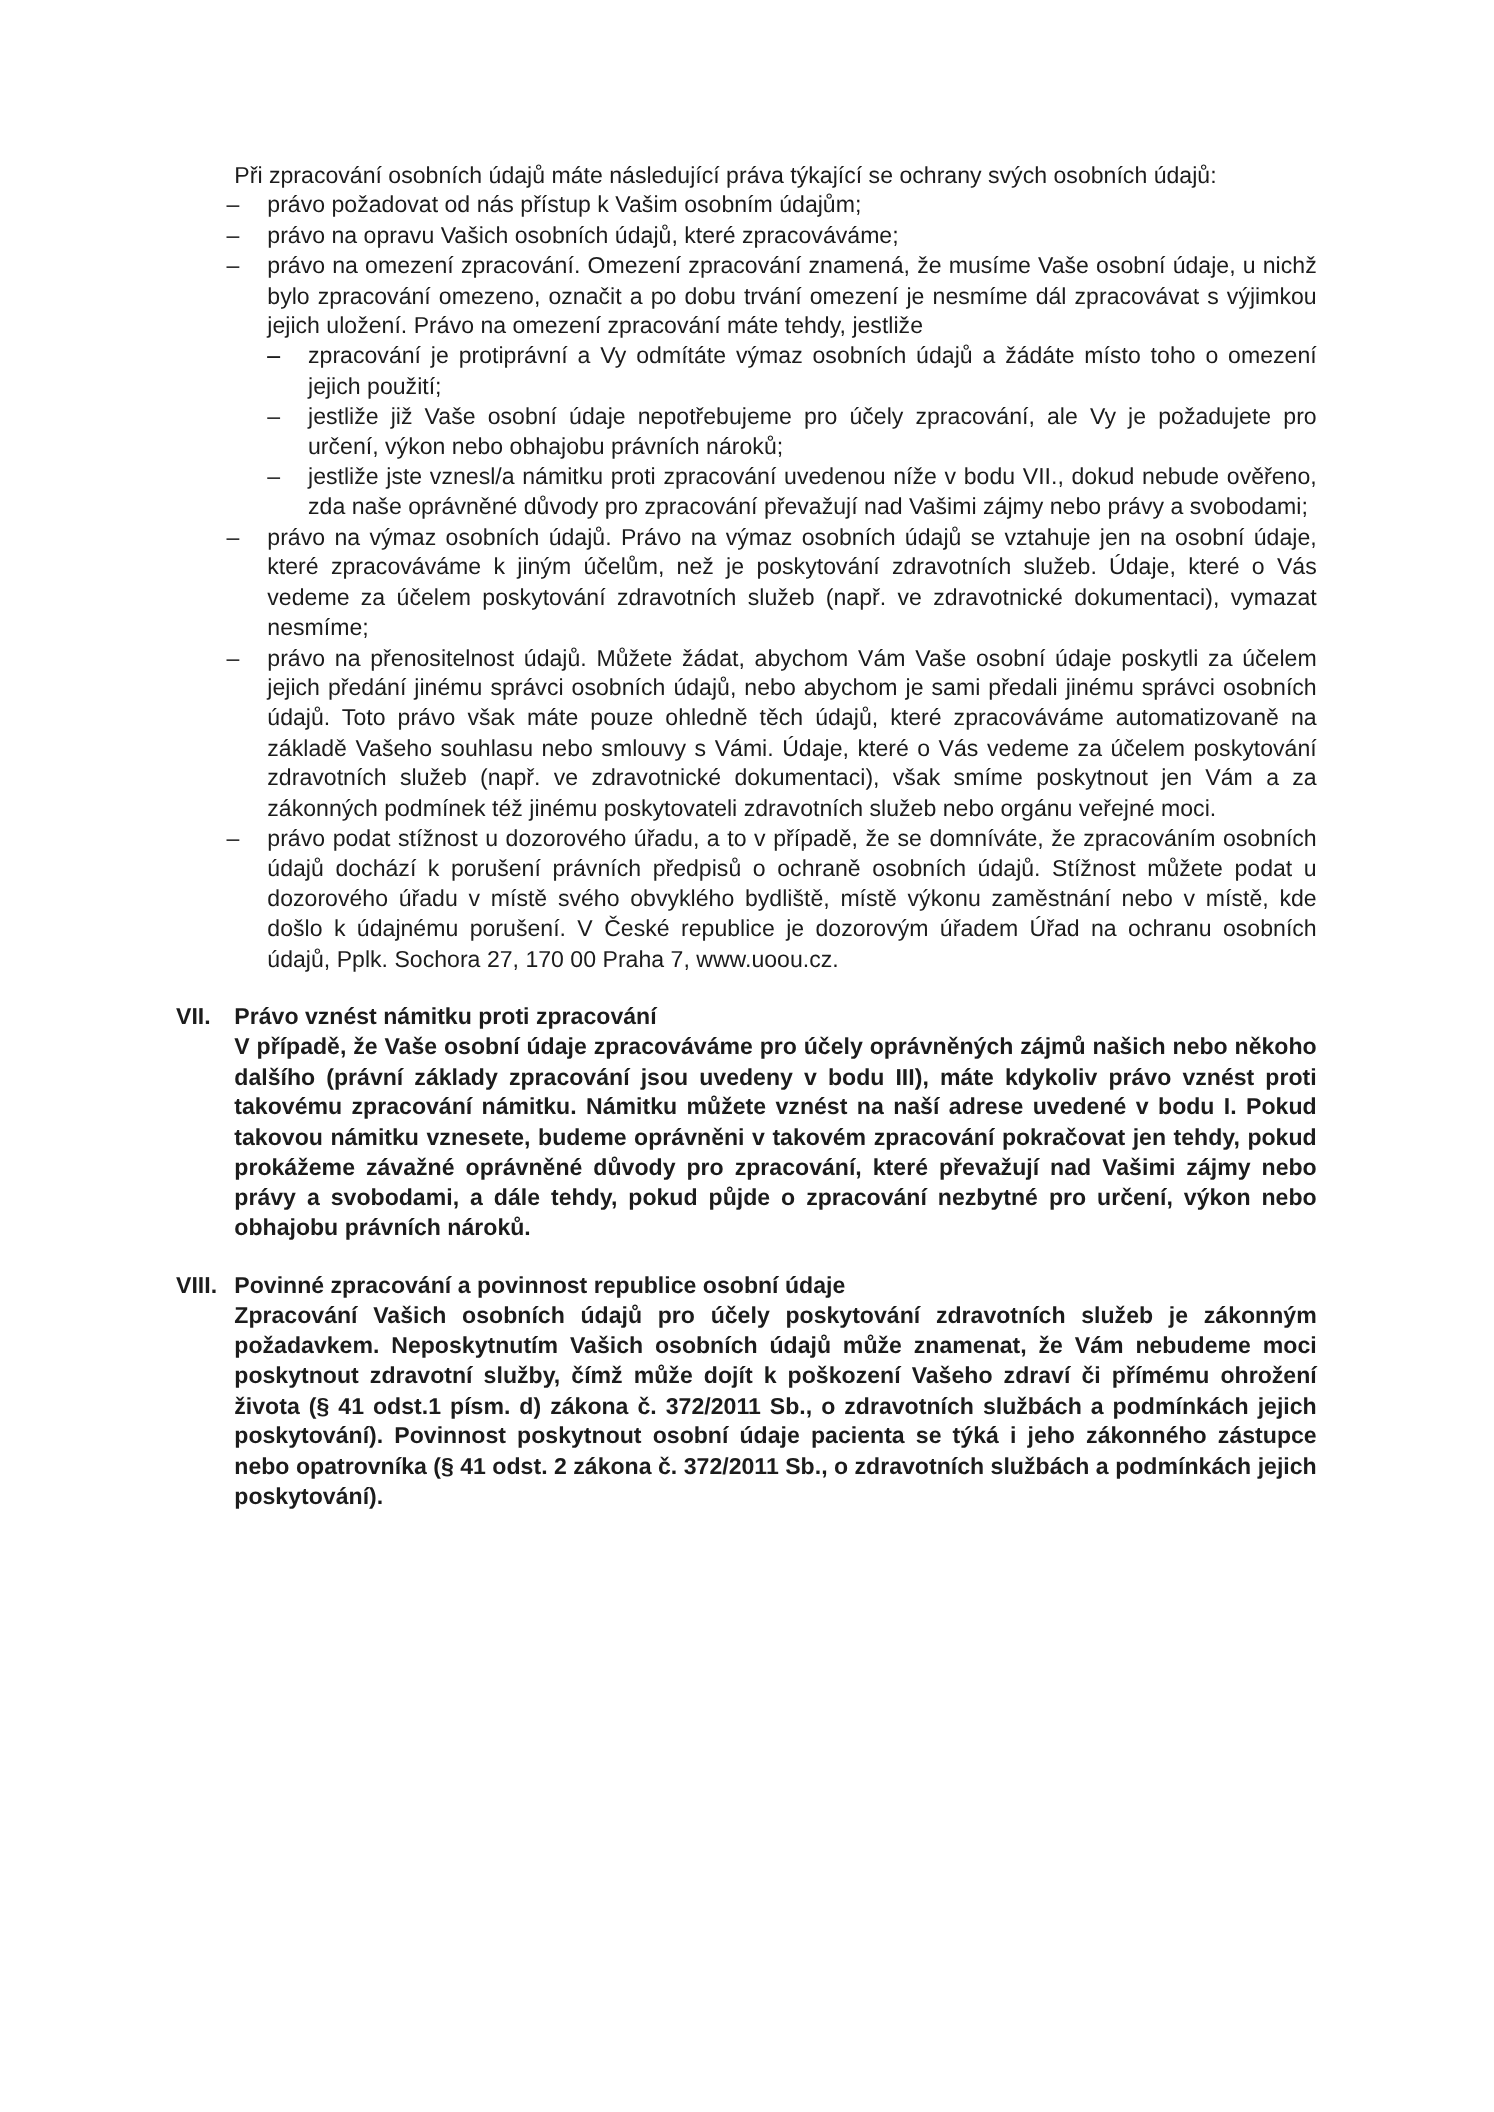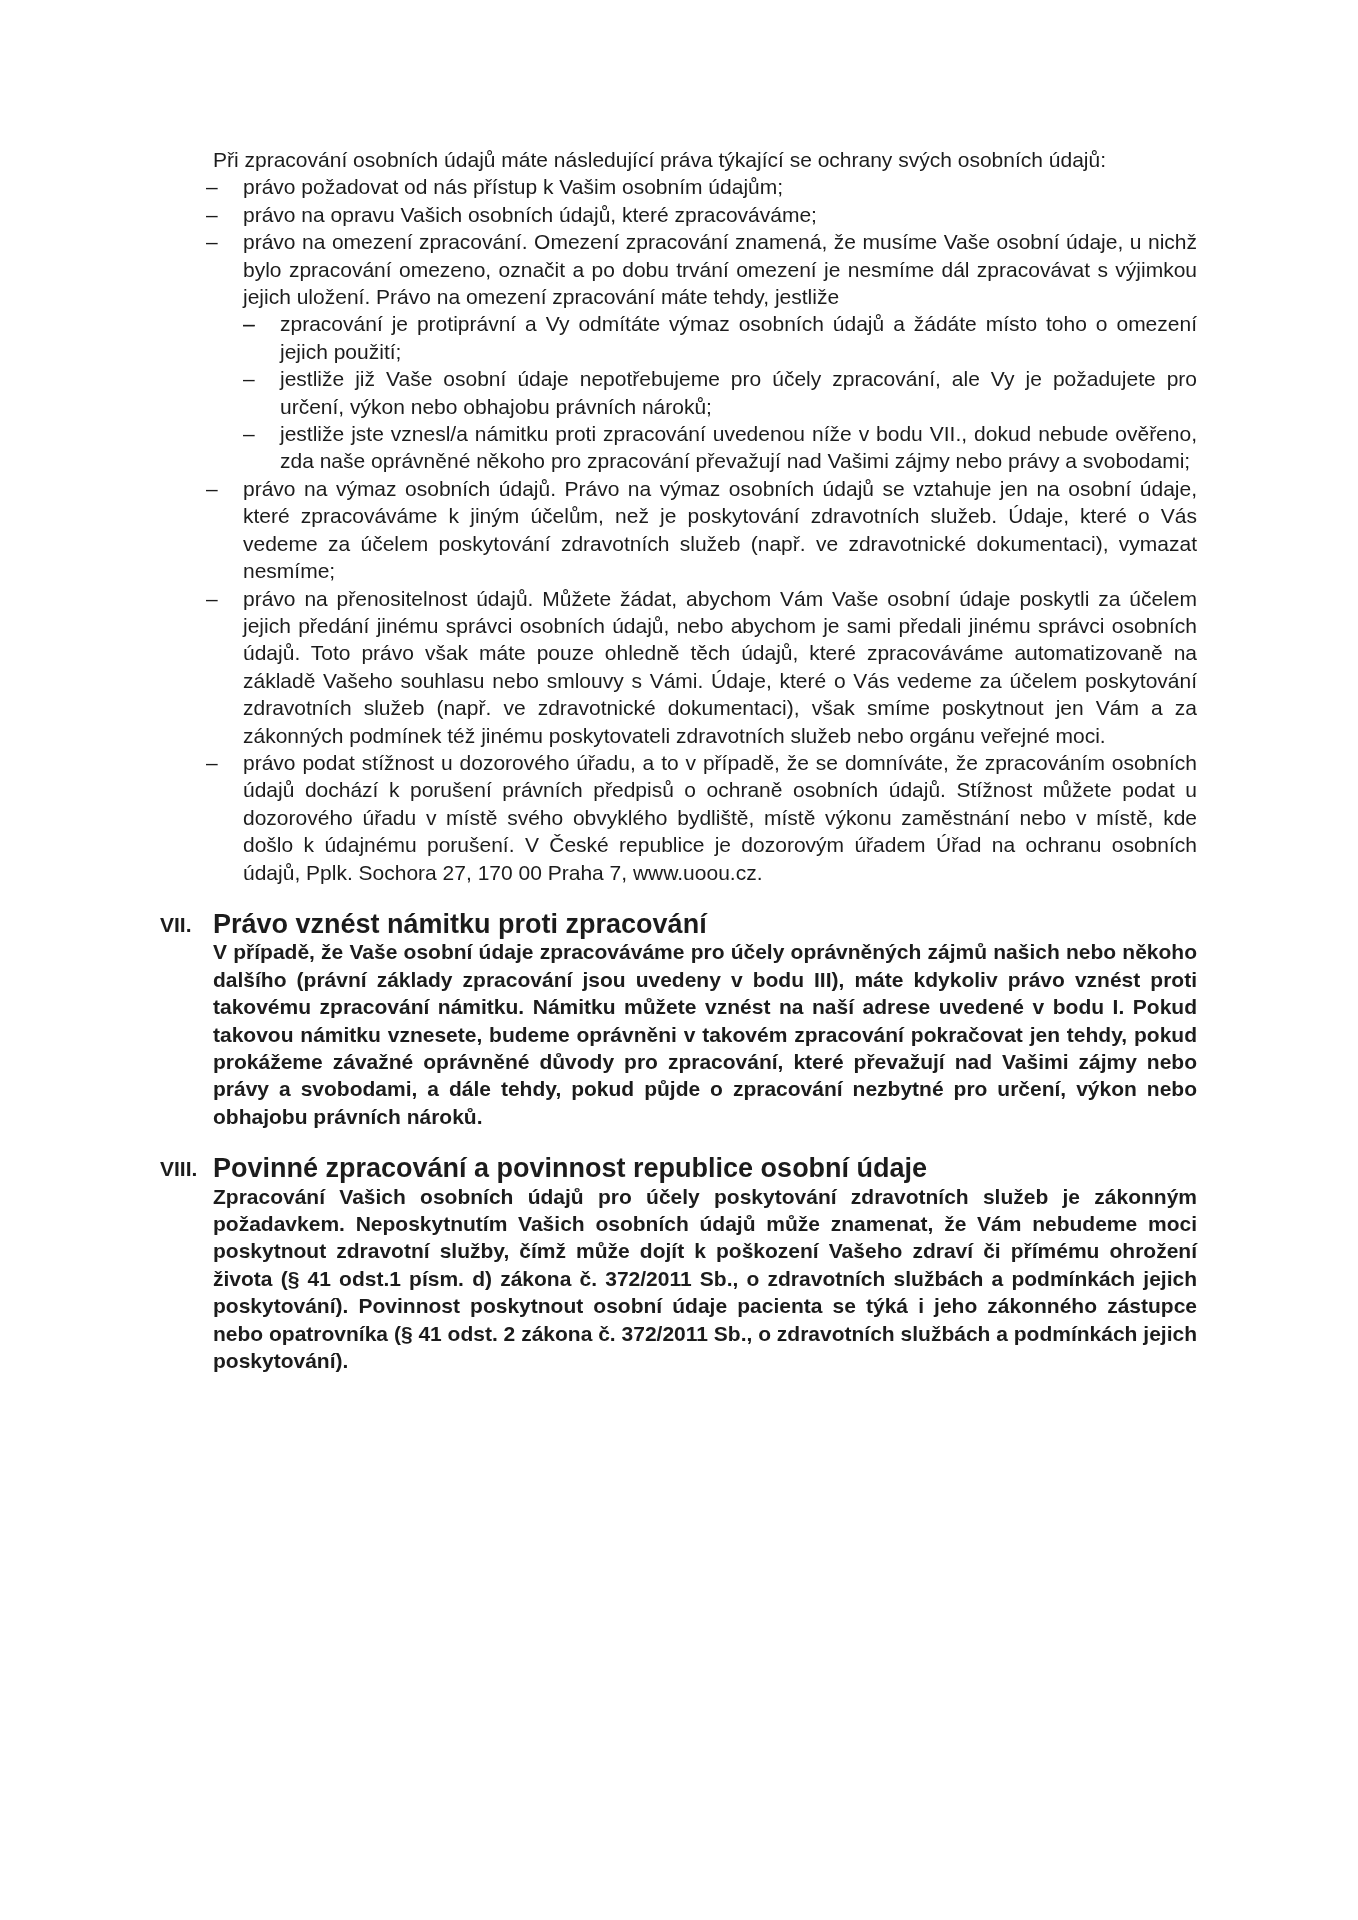--- a/index.html
+++ b/index.html
@@ -44,21 +44,21 @@
     padding-left: 53px;
   }
   .sec-num {
     position: absolute;
     left: 0;
     top: 0;
     font-weight: bold;
   }
   .sec-title {
     margin: 0;
-    font-size: 27px;
+    font-size: 21px;
     line-height: 27.4px;
     font-weight: bold;
   }
   .sec-body {
     margin: 0;
     text-align: justify;
     font-weight: bold;
   }
 </style>
 </head>
@@ -93,21 +93,21 @@
       <span>zpracování je protiprávní a Vy odmítáte výmaz osobních údajů a žádáte místo toho o omezení jejich použití;</span>
     </div>
 
     <div class="item lvl2">
       <span class="marker">–</span>
       <span>jestliže již Vaše osobní údaje nepotřebujeme pro účely zpracování, ale Vy je požadujete pro určení, výkon nebo obhajobu právních nároků;</span>
     </div>
 
     <div class="item lvl2">
       <span class="marker">–</span>
-      <span>jestliže jste vznesl/a námitku proti zpracování uvedenou níže v bodu VII., dokud nebude ověřeno, zda naše oprávněné někoho pro zpracování převažují nad Vašimi zájmy nebo právy a svobodami;</span>
+      <span>jestliže jste vznesl/a námitku proti zpracování uvedenou níže v bodu VII., dokud nebude ověřeno, zda naše oprávněné důvody pro zpracování převažují nad Vašimi zájmy nebo právy a svobodami;</span>
     </div>
 
     <div class="item lvl1">
       <span class="marker">–</span>
       <span>právo na výmaz osobních údajů. Právo na výmaz osobních údajů se vztahuje jen na osobní údaje, které zpracováváme k jiným účelům, než je poskytování zdravotních služeb. Údaje, které o Vás vedeme za účelem poskytování zdravotních služeb (např. ve zdravotnické dokumentaci), vymazat nesmíme;</span>
     </div>
 
     <div class="item lvl1">
       <span class="marker">–</span>
       <span>právo na přenositelnost údajů. Můžete žádat, abychom Vám Vaše osobní údaje poskytli za účelem jejich předání jinému správci osobních údajů, nebo abychom je sami předali jinému správci osobních údajů. Toto právo však máte pouze ohledně těch údajů, které zpracováváme automatizovaně na základě Vašeho souhlasu nebo smlouvy s Vámi. Údaje, které o Vás vedeme za účelem poskytování zdravotních služeb (např. ve zdravotnické dokumentaci), však smíme poskytnout jen Vám a za zákonných podmínek též jinému poskytovateli zdravotních služeb nebo orgánu veřejné moci.</span>

